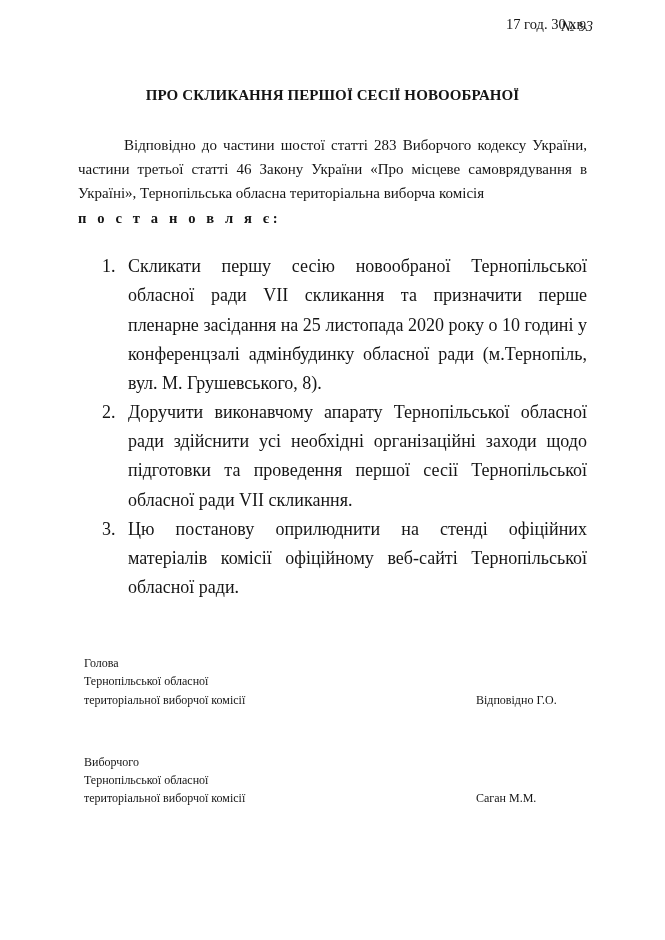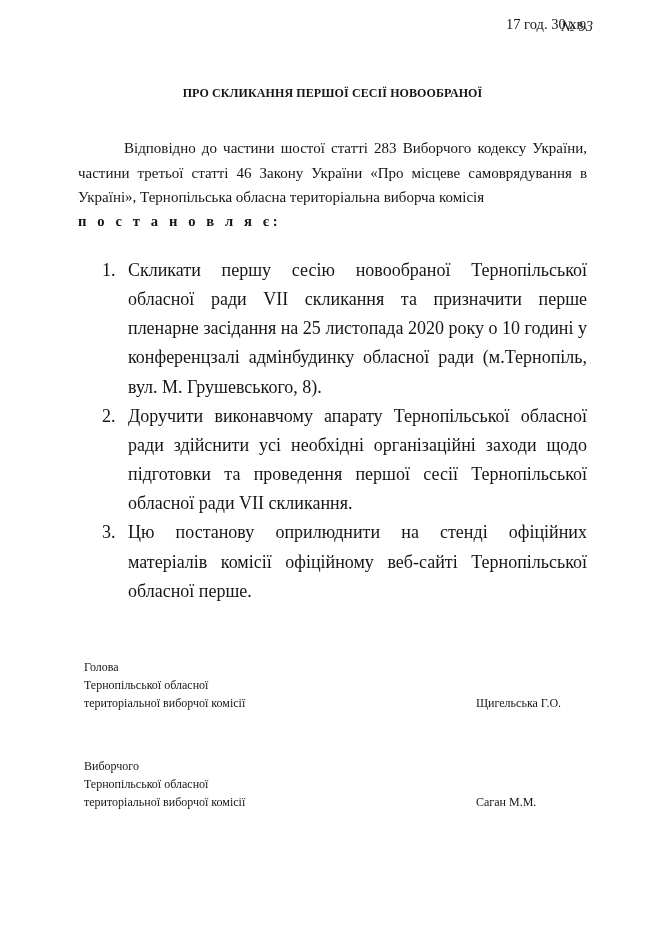--- a/index.html
+++ b/index.html
@@ -86,30 +86,30 @@
     bottom: 0px;
     font-size: 14.5px;
     white-space: nowrap;
     font-style: italic;
   }
 
   
   .doc-title {
     text-align: center;
     font-weight: bold;
-    font-size: 12px;
+    font-size: 15px;
     margin-top: 50px;
     line-height: 1.45;
     letter-spacing: 0.1px;
   }
   .doc-title span { display: block; }
 
   
   .preamble {
-    margin-top: 34px;
+    margin-top: 26px;
     font-size: 15px;
     line-height: 1.62;
     text-align: justify;
     text-justify: inter-word;
     text-indent: 46px;
   }
   .resolve-word {
     display: block;
     text-indent: 0;
     font-weight: bold;
@@ -171,30 +171,30 @@
   </div>
 
   <div class="preamble">
     <span>Відповідно до частини шостої статті 283 Виборчого кодексу України, частини третьої статті 46 Закону України «Про місцеве самоврядування в Україні», Тернопільська обласна територіальна виборча комісія</span>
     <span class="resolve-word">п о с т а н о в л я є:</span>
   </div>
 
   <ol class="items">
     <li>Скликати першу сесію новообраної Тернопільської обласної ради VII скликання та призначити перше пленарне засідання на 25 листопада 2020 року о 10 годині у конференцзалі адмінбудинку обласної ради (м.Тернопіль, вул. М. Грушевського, 8).</li>
     <li>Доручити виконавчому апарату Тернопільської обласної ради здійснити усі необхідні організаційні заходи щодо підготовки та проведення першої сесії Тернопільської обласної ради VII скликання.</li>
-    <li>Цю постанову оприлюднити на стенді офіційних матеріалів комісії офіційному веб-сайті Тернопільської обласної перше.</li>
+    <li>Цю постанову оприлюднити на стенді офіційних матеріалів комісії офіційному веб-сайті Тернопільської обласної ради.</li>
   </ol>
 
   <div class="signatures">
 
     <div class="sig-block">
       <span class="sig-role">Голова</span>
       <span class="sig-role">Тернопільської обласної</span>
       <span class="sig-role">територіальної виборчої комісії</span>
-      <span class="sig-name">Щигельська Г.О.</span>
+      <span class="sig-name">Відповідно Г.О.</span>
     </div>
 
     <div class="sig-block">
       <span class="sig-role">Виборчого</span>
       <span class="sig-role">Тернопільської обласної</span>
       <span class="sig-role">територіальної виборчої комісії</span>
       <span class="sig-name">Саган М.М.</span>
     </div>
 
   </div>

